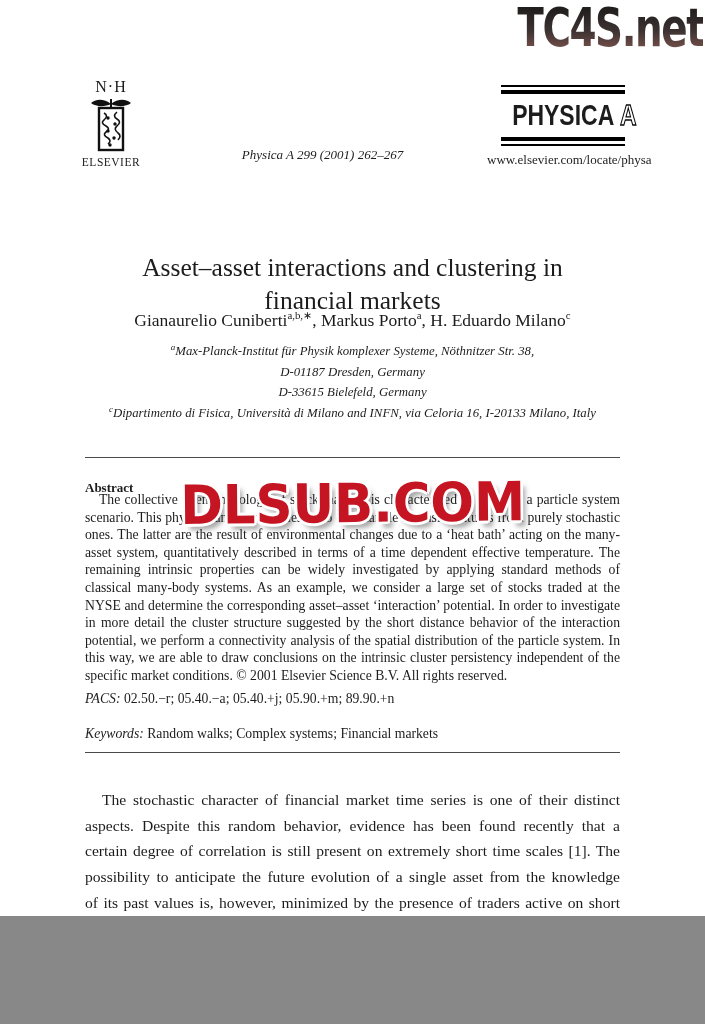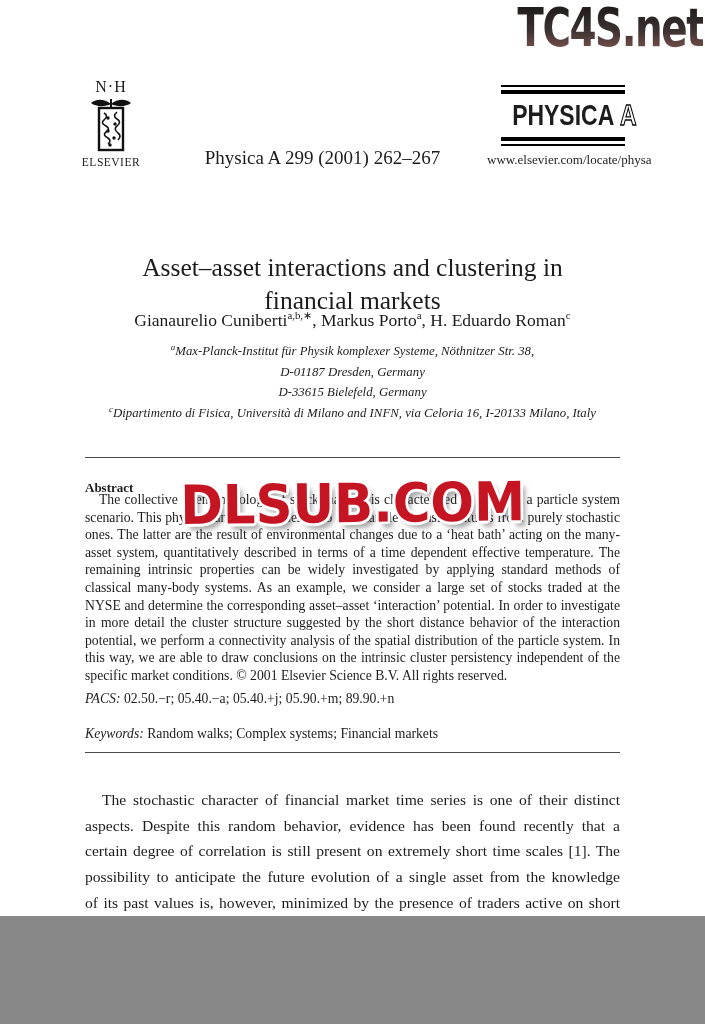--- a/index.html
+++ b/index.html
@@ -32,21 +32,21 @@
     text-shadow:
       -3px 0 0 #fff,3px 0 0 #fff,0 -3px 0 #fff,0 3px 0 #fff,
       -2px -2px 0 #fff,2px -2px 0 #fff,-2px 2px 0 #fff,2px 2px 0 #fff,
       0 4px 4px rgba(80,80,80,.35);
   }
   
   .elsevier{position:absolute;left:76px;top:78px;width:70px;text-align:center;}
   .nh{font-size:16px;letter-spacing:1px;}
   .els-tree{display:block;margin:1px auto 0 auto;}
   .els-name{font-size:11.5px;letter-spacing:.5px;margin-top:1px;}
-  .jref{position:absolute;left:0;right:60px;top:147px;text-align:center;font-size:19px;}
+  .jref{position:absolute;left:0;right:60px;top:147px;text-align:center;font-size:13px;font-style:italic;}
   .physica{position:absolute;left:487px;top:85px;width:152px;}
   .pinner{margin:0 14px;}
   .prule-top{height:3px;border-top:2px solid #000;border-bottom:4px solid #000;}
   .prule-bot{height:3px;border-top:4px solid #000;border-bottom:2px solid #000;}
   .pword{
     font-family:"Liberation Sans", sans-serif;font-weight:bold;font-size:28px;
     white-space:nowrap;margin:6px 0 5px 0;text-align:center;
     transform:scale(0.82,1.05);transform-origin:center;
   }
   .pa{color:#fff;-webkit-text-stroke:1.2px #000;margin-left:7px;}
@@ -118,21 +118,21 @@
     </div>
     <div class="jurl">www.elsevier.com/locate/physa</div>
   </div>
 
   <h1 class="title">
     <span class="tl">Asset–asset interactions and clustering in</span>
     <span class="tl">financial markets</span>
   </h1>
 
   <div class="authors">
-    <span>Gianaurelio Cuniberti</span><sup>a,b,∗</sup><span>, </span><span>Markus Porto</span><sup>a</sup><span>, </span><span>H. Eduardo Roman</span><sup>c</sup>
+    <span>Gianaurelio Cuniberti</span><sup>a,b,∗</sup><span>, </span><span>Markus Porto</span><sup>a</sup><span>, </span><span>H. Eduardo Milano</span><sup>c</sup>
   </div>
 
   <div class="affils">
     <div><sup>a</sup><span>Max-Planck-Institut für Physik komplexer Systeme, Nöthnitzer Str. 38,</span></div>
     <div><sup></sup><span>D-01187 Dresden, Germany</span></div>
     <div><sup></sup><span>D-33615 Bielefeld, Germany</span></div>
     <div><sup>c</sup><span>Dipartimento di Fisica, Università di Milano and INFN, via Celoria 16, I-20133 Milano, Italy</span></div>
   </div>
 
   <div class="hr hr1"></div>

